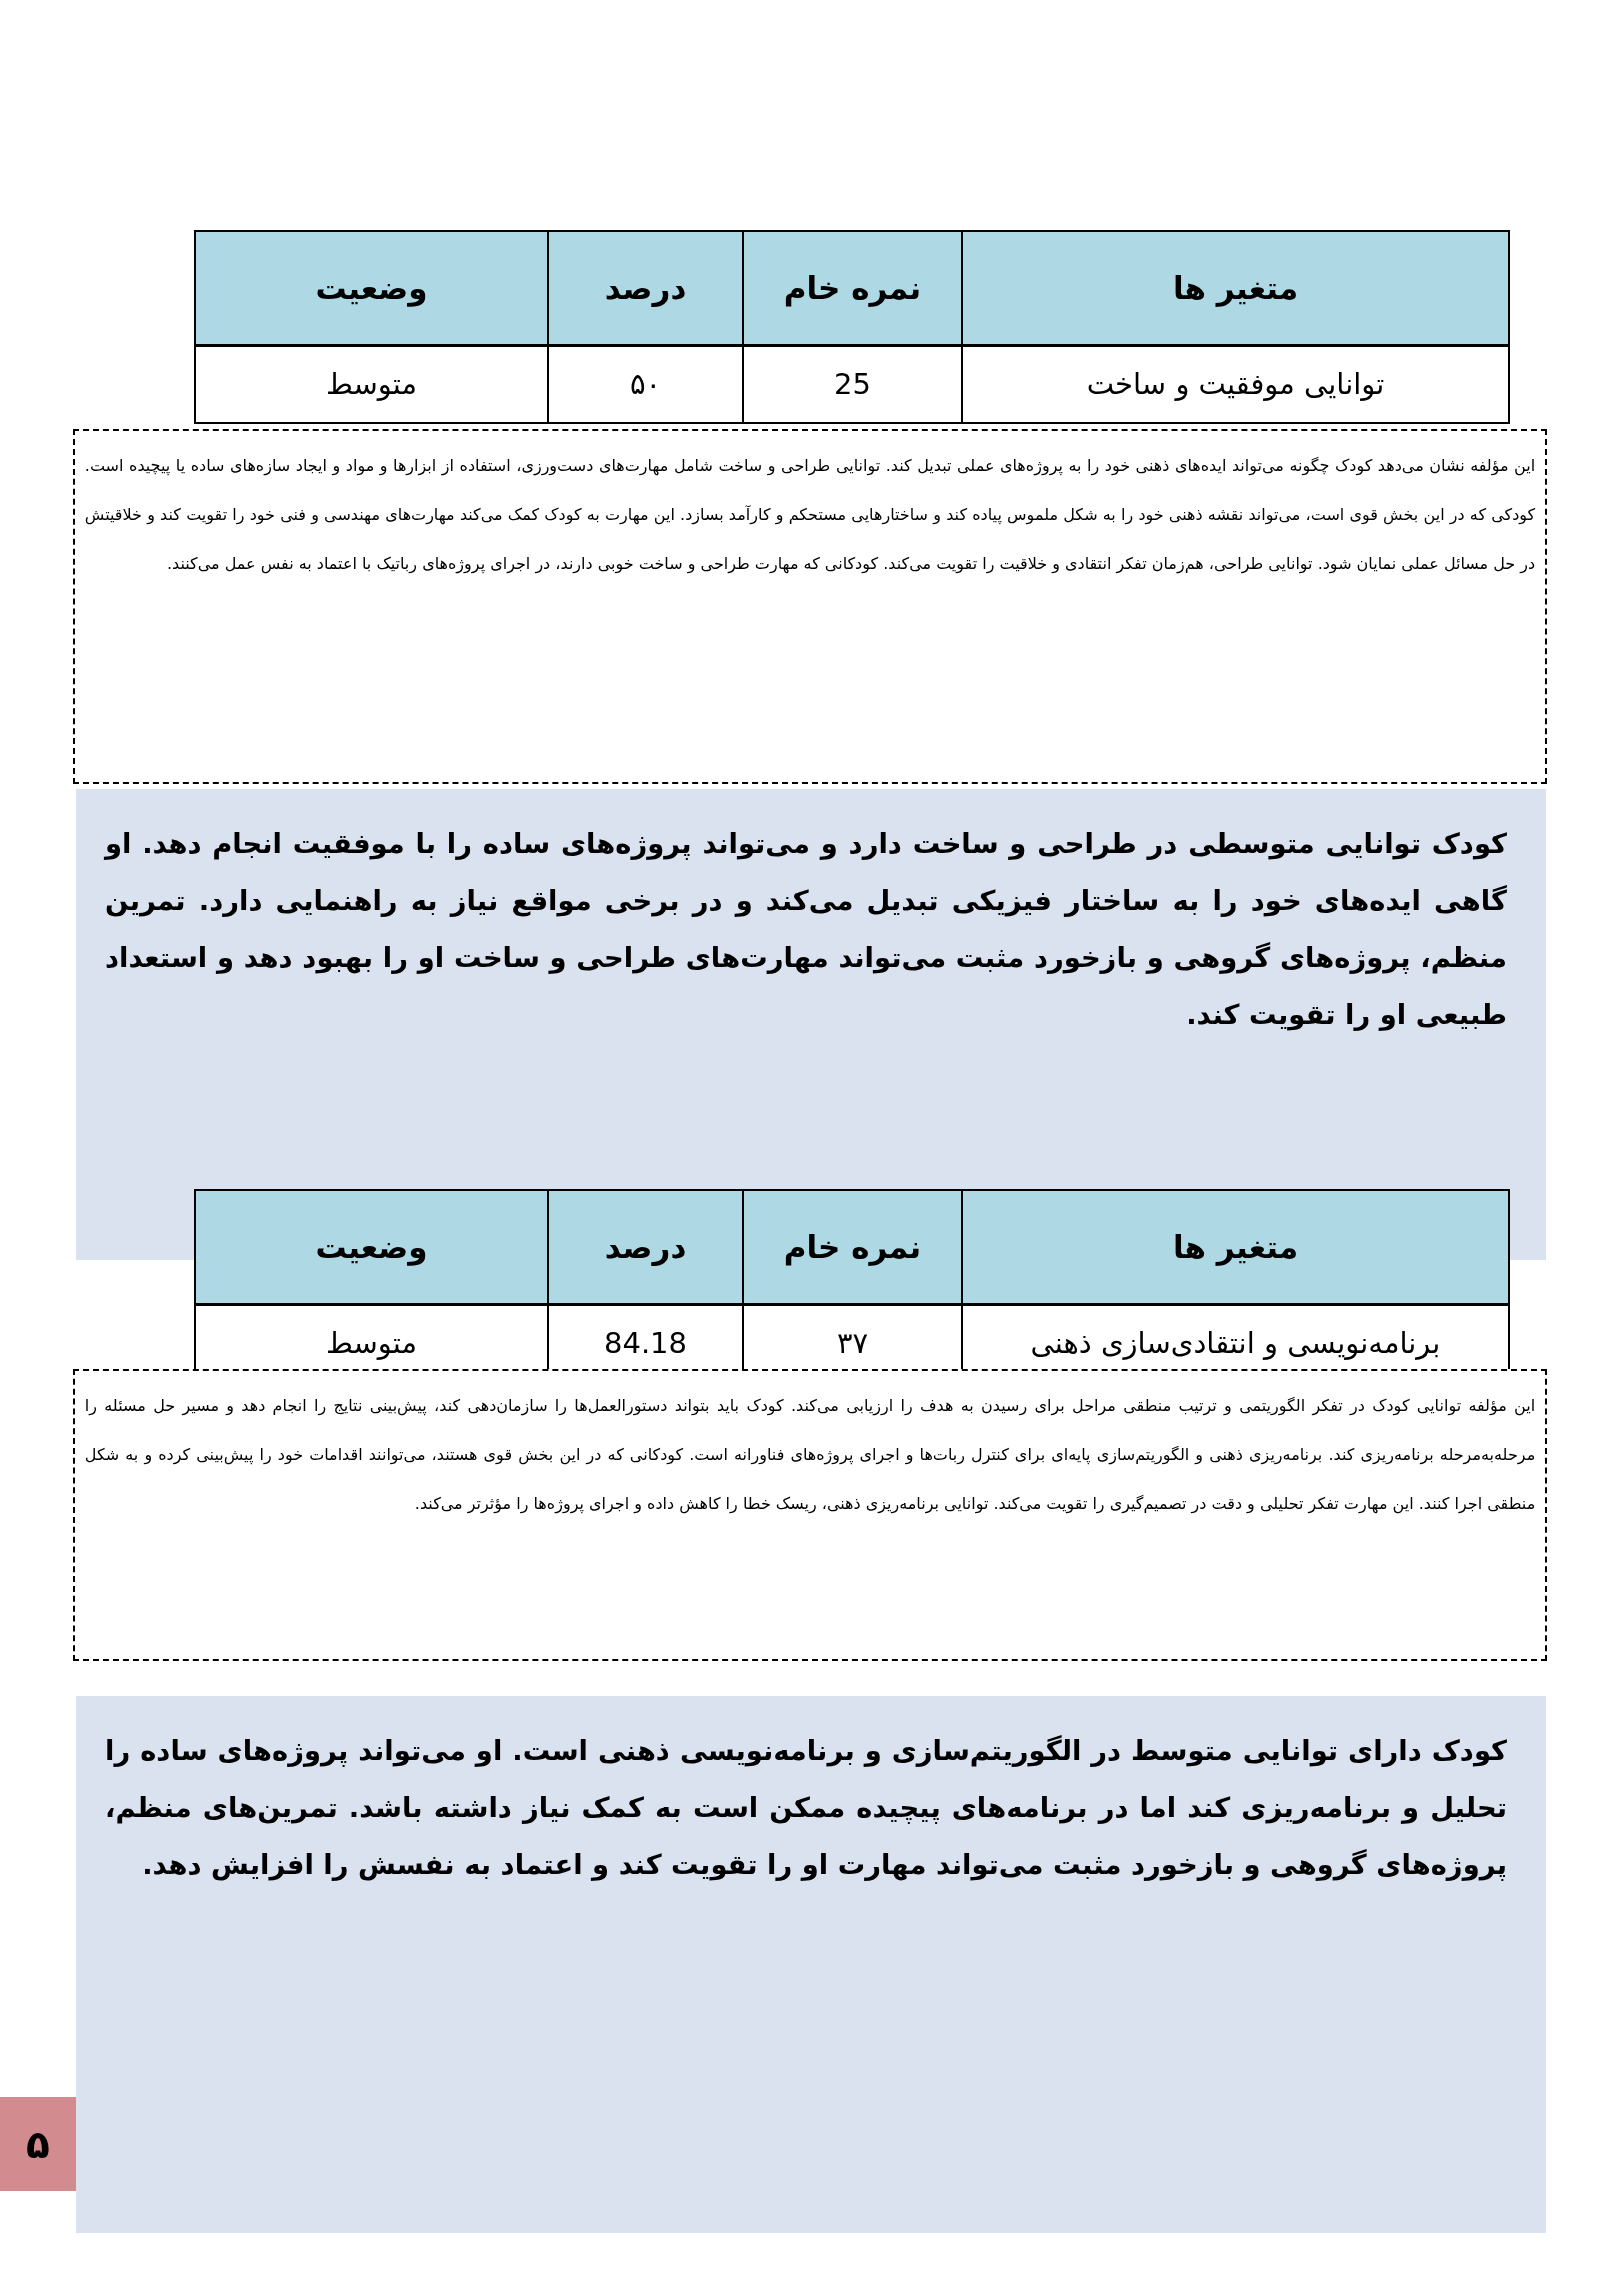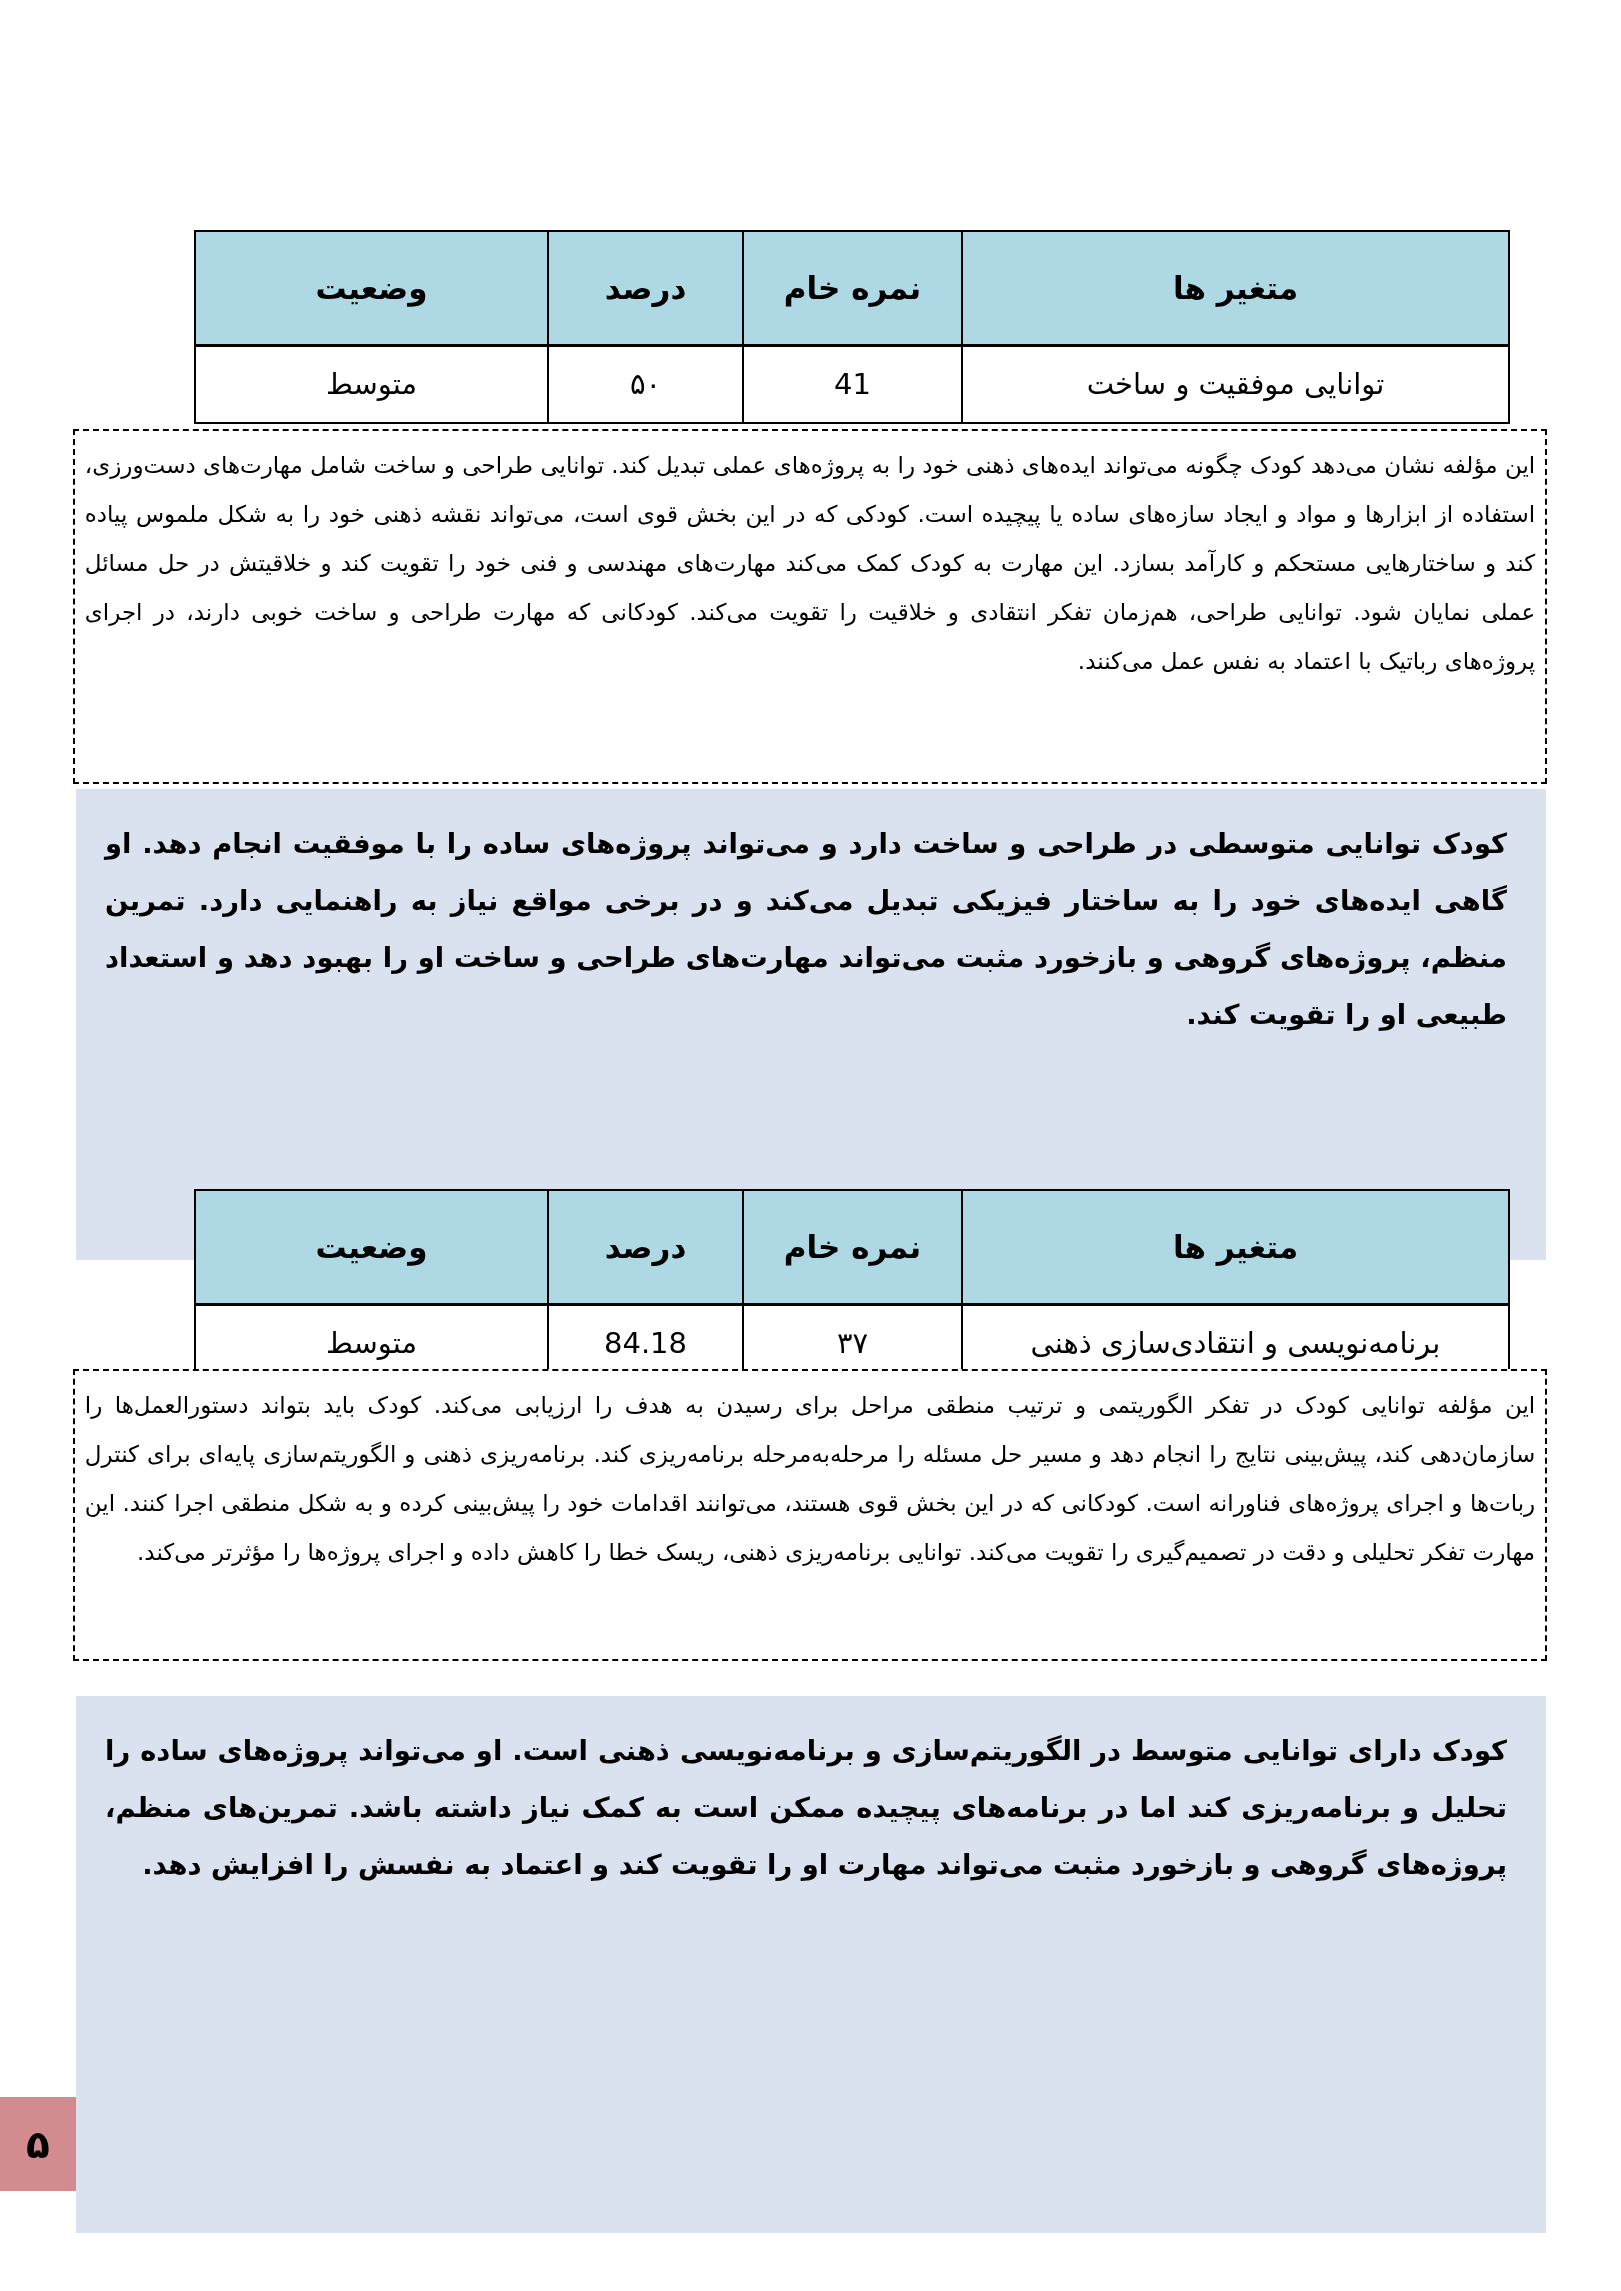--- a/index.html
+++ b/index.html
@@ -51,21 +51,21 @@
   col.c-status { width: 353px; }
 
   
   .desc-box {
     position: absolute;
     left: 73px;
     width: 1474px;
     border: 2px dashed #000;
     background: #ffffff;
     padding: 9.8px 9.8px 0 9.8px;
-    font-size: 23px;
+    font-size: 16px;
     line-height: 49px;
     text-align: justify;
     overflow: hidden;
   }
   #desc-1 { top: 429px;  height: 355px; }
   #desc-2 { top: 1369px; height: 292px; }
 
   
   .summary-box {
     position: absolute;
@@ -111,21 +111,21 @@
       <tr>
         <th class="hdr" style="background-color: rgb(174, 216, 228);">متغیر ها</th>
         <th class="hdr" style="background-color: rgb(174, 216, 228);">نمره خام</th>
         <th class="hdr" style="background-color: rgb(174, 216, 228);">درصد</th>
         <th class="hdr" style="background-color: rgb(174, 216, 228);">وضعیت</th>
       </tr>
     </thead>
     <tbody>
       <tr>
         <td>توانایی موفقیت و ساخت</td>
-        <td>41</td>
+        <td>25</td>
         <td>۵۰</td>
         <td>متوسط</td>
       </tr>
     </tbody>
   </table>
 
   <div class="desc-box" id="desc-1">
     <span>این مؤلفه نشان می‌دهد کودک چگونه می‌تواند ایده‌های ذهنی خود را به پروژه‌های عملی تبدیل کند. توانایی طراحی و ساخت شامل مهارت‌های دست‌ورزی، استفاده از ابزارها و مواد و ایجاد سازه‌های ساده یا پیچیده است. کودکی که در این بخش قوی است، می‌تواند نقشه ذهنی خود را به شکل ملموس پیاده کند و ساختارهایی مستحکم و کارآمد بسازد. این مهارت به کودک کمک می‌کند مهارت‌های مهندسی و فنی خود را تقویت کند و خلاقیتش در حل مسائل عملی نمایان شود. توانایی طراحی، هم‌زمان تفکر انتقادی و خلاقیت را تقویت می‌کند. کودکانی که مهارت طراحی و ساخت خوبی دارند، در اجرای پروژه‌های رباتیک با اعتماد به نفس عمل می‌کنند.</span>
   </div>
 

